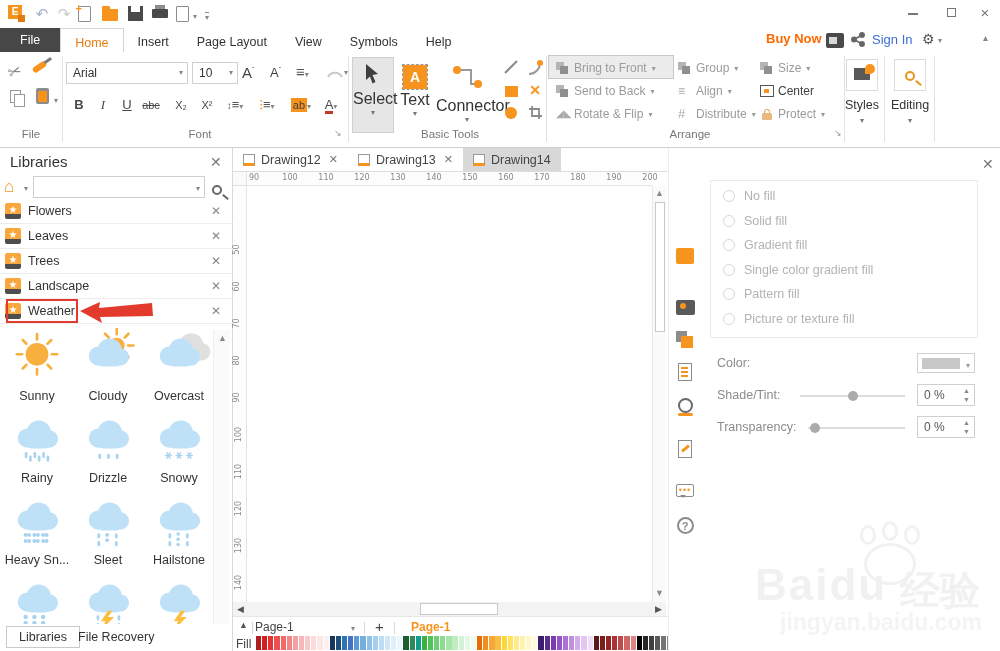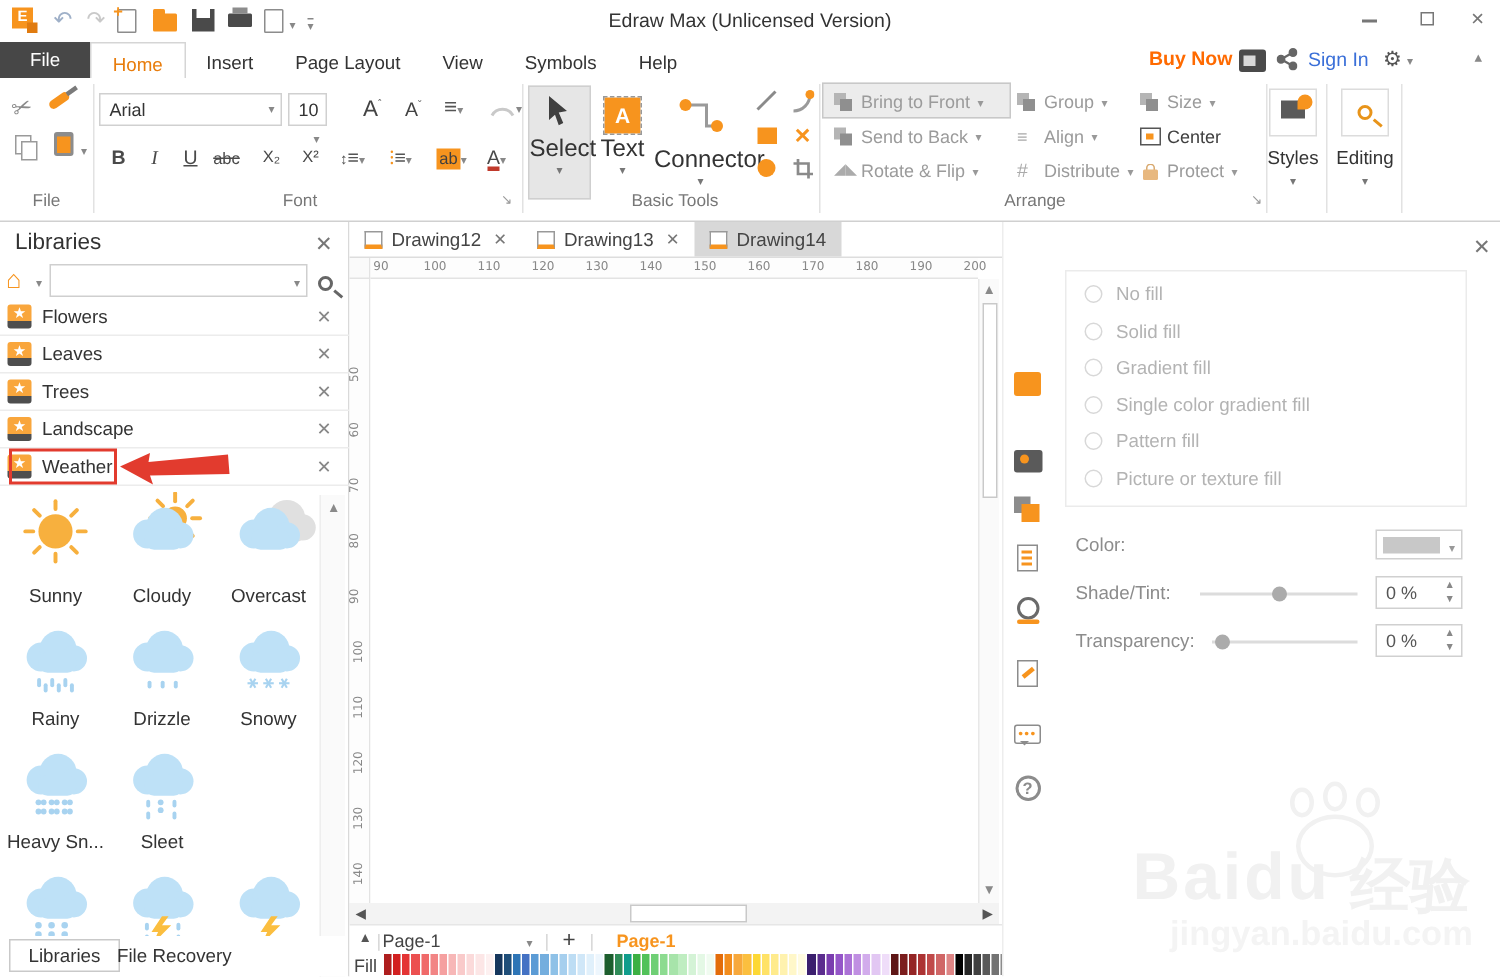--- a/index.html
+++ b/index.html
@@ -245,21 +245,20 @@
     <div class="abs" style="left:152px;top:5px;width:18px;height:17px;">
         <span id="print-ico-shape">
           <i></i>
         </span>
       </div>
     <div class="abs" style="left:176px;top:6px;">
         <span class="mini-page"></span>
       </div>
     <div class="abs tiny-chev" style="left:193px;top:12px;">▾</div>
     <div class="abs tiny-chev" style="left:205px;top:12px;border-top:1.5px solid #888;">▾</div>
-    <div class="abs" id="title-text">Edraw Max (Unlicensed Version)</div>
     <div class="abs win-btn" id="win-min" style="left:898px;"><i></i></div>
     <div class="abs win-btn" id="win-max" style="left:936px;"><i></i></div>
     <div class="abs win-btn" style="left:970px;font-size:15px;">×</div>
   </div>
 
   <div class="abs" id="menubar">
     <div id="menu-tabs">
         <div class="menu-tab file">File</div>
         <div class="menu-tab active">Home</div>
         <div class="menu-tab">Insert</div>
@@ -303,21 +302,21 @@
         <i></i>
       </div>
     <div class="abs" id="paste-ico">
         <i></i>
       </div>
     <div class="abs tiny-chev" style="left:54px;top:44px;">▾</div>
     <div class="grp-label" style="left:6px;width:50px;">File</div>
     <div class="vsep" style="left:62px;"></div>
 
     <div class="combo" style="left:66px;top:10px;width:122px;"><span>Arial</span><span class="cv">▾</span></div>
-    <div class="combo" style="left:192px;top:10px;width:26px;"><span>10</span><span class="cv">▾</span></div>
+    <div class="combo" style="left:192px;top:10px;width:46px;"><span>10</span><span class="cv">▾</span></div>
     <div class="abs rb-btn" style="left:242px;top:12px;font-size:15px;">A<sup style="font-size:7px;">ˆ</sup></div>
     <div class="abs rb-btn" style="left:270px;top:13px;font-size:13px;">A<sup style="font-size:7px;">ˇ</sup></div>
     <div class="abs rb-btn" style="left:296px;top:11px;font-size:15px;color:#555;">≡<span class="chev">▾</span></div>
     <svg class="abs" style="left:326px;top:14px;" width="18" height="12">
         <path d="M2 11 A8 8 0 0 1 16 11" fill="none" stroke="#C9C9C9" stroke-width="2"></path>
       </svg>
     <div class="abs tiny-chev" style="left:344px;top:16px;">▾</div>
 
     <div class="abs fbtn" style="left:68px;font-weight:bold;">B</div>
     <div class="abs fbtn" style="left:92px;font-style:italic;font-family:'Liberation Serif',serif;">I</div>
@@ -597,20 +596,35 @@
               <circle cx="49" cy="33" r="10"></circle>
               <rect x="22" y="28" width="29" height="16" rx="7"></rect>
             </g>
             <rect x="23" y="47" width="3" height="6" rx="1.5" fill="#A8D3F0"></rect>
             <rect x="23" y="56" width="3" height="6" rx="1.5" fill="#A8D3F0"></rect>
             <rect x="43" y="47" width="3" height="6" rx="1.5" fill="#A8D3F0"></rect>
             <rect x="43" y="56" width="3" height="6" rx="1.5" fill="#A8D3F0"></rect>
             <circle cx="34" cy="49" r="2.2" fill="#A8D3F0"></circle>
             <circle cx="34" cy="55" r="2.2" fill="#A8D3F0"></circle>
           </svg><div class="lab">Sleet</div></div>
+        <div class="sym" style="left: 144px; top: 164px;"><svg width="66" height="56" viewBox="0 0 70 64">
+            <g fill="#BEE1F7" transform="translate(0,0)">
+              <circle cx="24" cy="32" r="11"></circle>
+              <circle cx="37" cy="26" r="14"></circle>
+              <circle cx="49" cy="33" r="10"></circle>
+              <rect x="22" y="28" width="29" height="16" rx="7"></rect>
+            </g>
+            <rect x="23" y="47" width="3" height="6" rx="1.5" fill="#A8D3F0"></rect>
+            <rect x="23" y="56" width="3" height="6" rx="1.5" fill="#A8D3F0"></rect>
+            <rect x="43" y="47" width="3" height="6" rx="1.5" fill="#A8D3F0"></rect>
+            <rect x="43" y="56" width="3" height="6" rx="1.5" fill="#A8D3F0"></rect>
+            <circle cx="34" cy="48" r="2" fill="#A8D3F0"></circle>
+            <circle cx="34" cy="54" r="2" fill="#A8D3F0"></circle>
+            <circle cx="34" cy="60" r="2" fill="#A8D3F0"></circle>
+          </svg><div class="lab">Hailstone</div></div>
         <div class="sym" style="left: 2px; top: 246px;"><svg width="66" height="56" viewBox="0 0 70 64">
             <g fill="#BEE1F7" transform="translate(0,0)">
               <circle cx="24" cy="32" r="11"></circle>
               <circle cx="37" cy="26" r="14"></circle>
               <circle cx="49" cy="33" r="10"></circle>
               <rect x="22" y="28" width="29" height="16" rx="7"></rect>
             </g>
             <circle cx="22" cy="49" r="2.5" fill="#A8D3F0"></circle>
             <circle cx="22" cy="56" r="2.5" fill="#A8D3F0"></circle>
             <circle cx="32" cy="49" r="2.5" fill="#A8D3F0"></circle>

